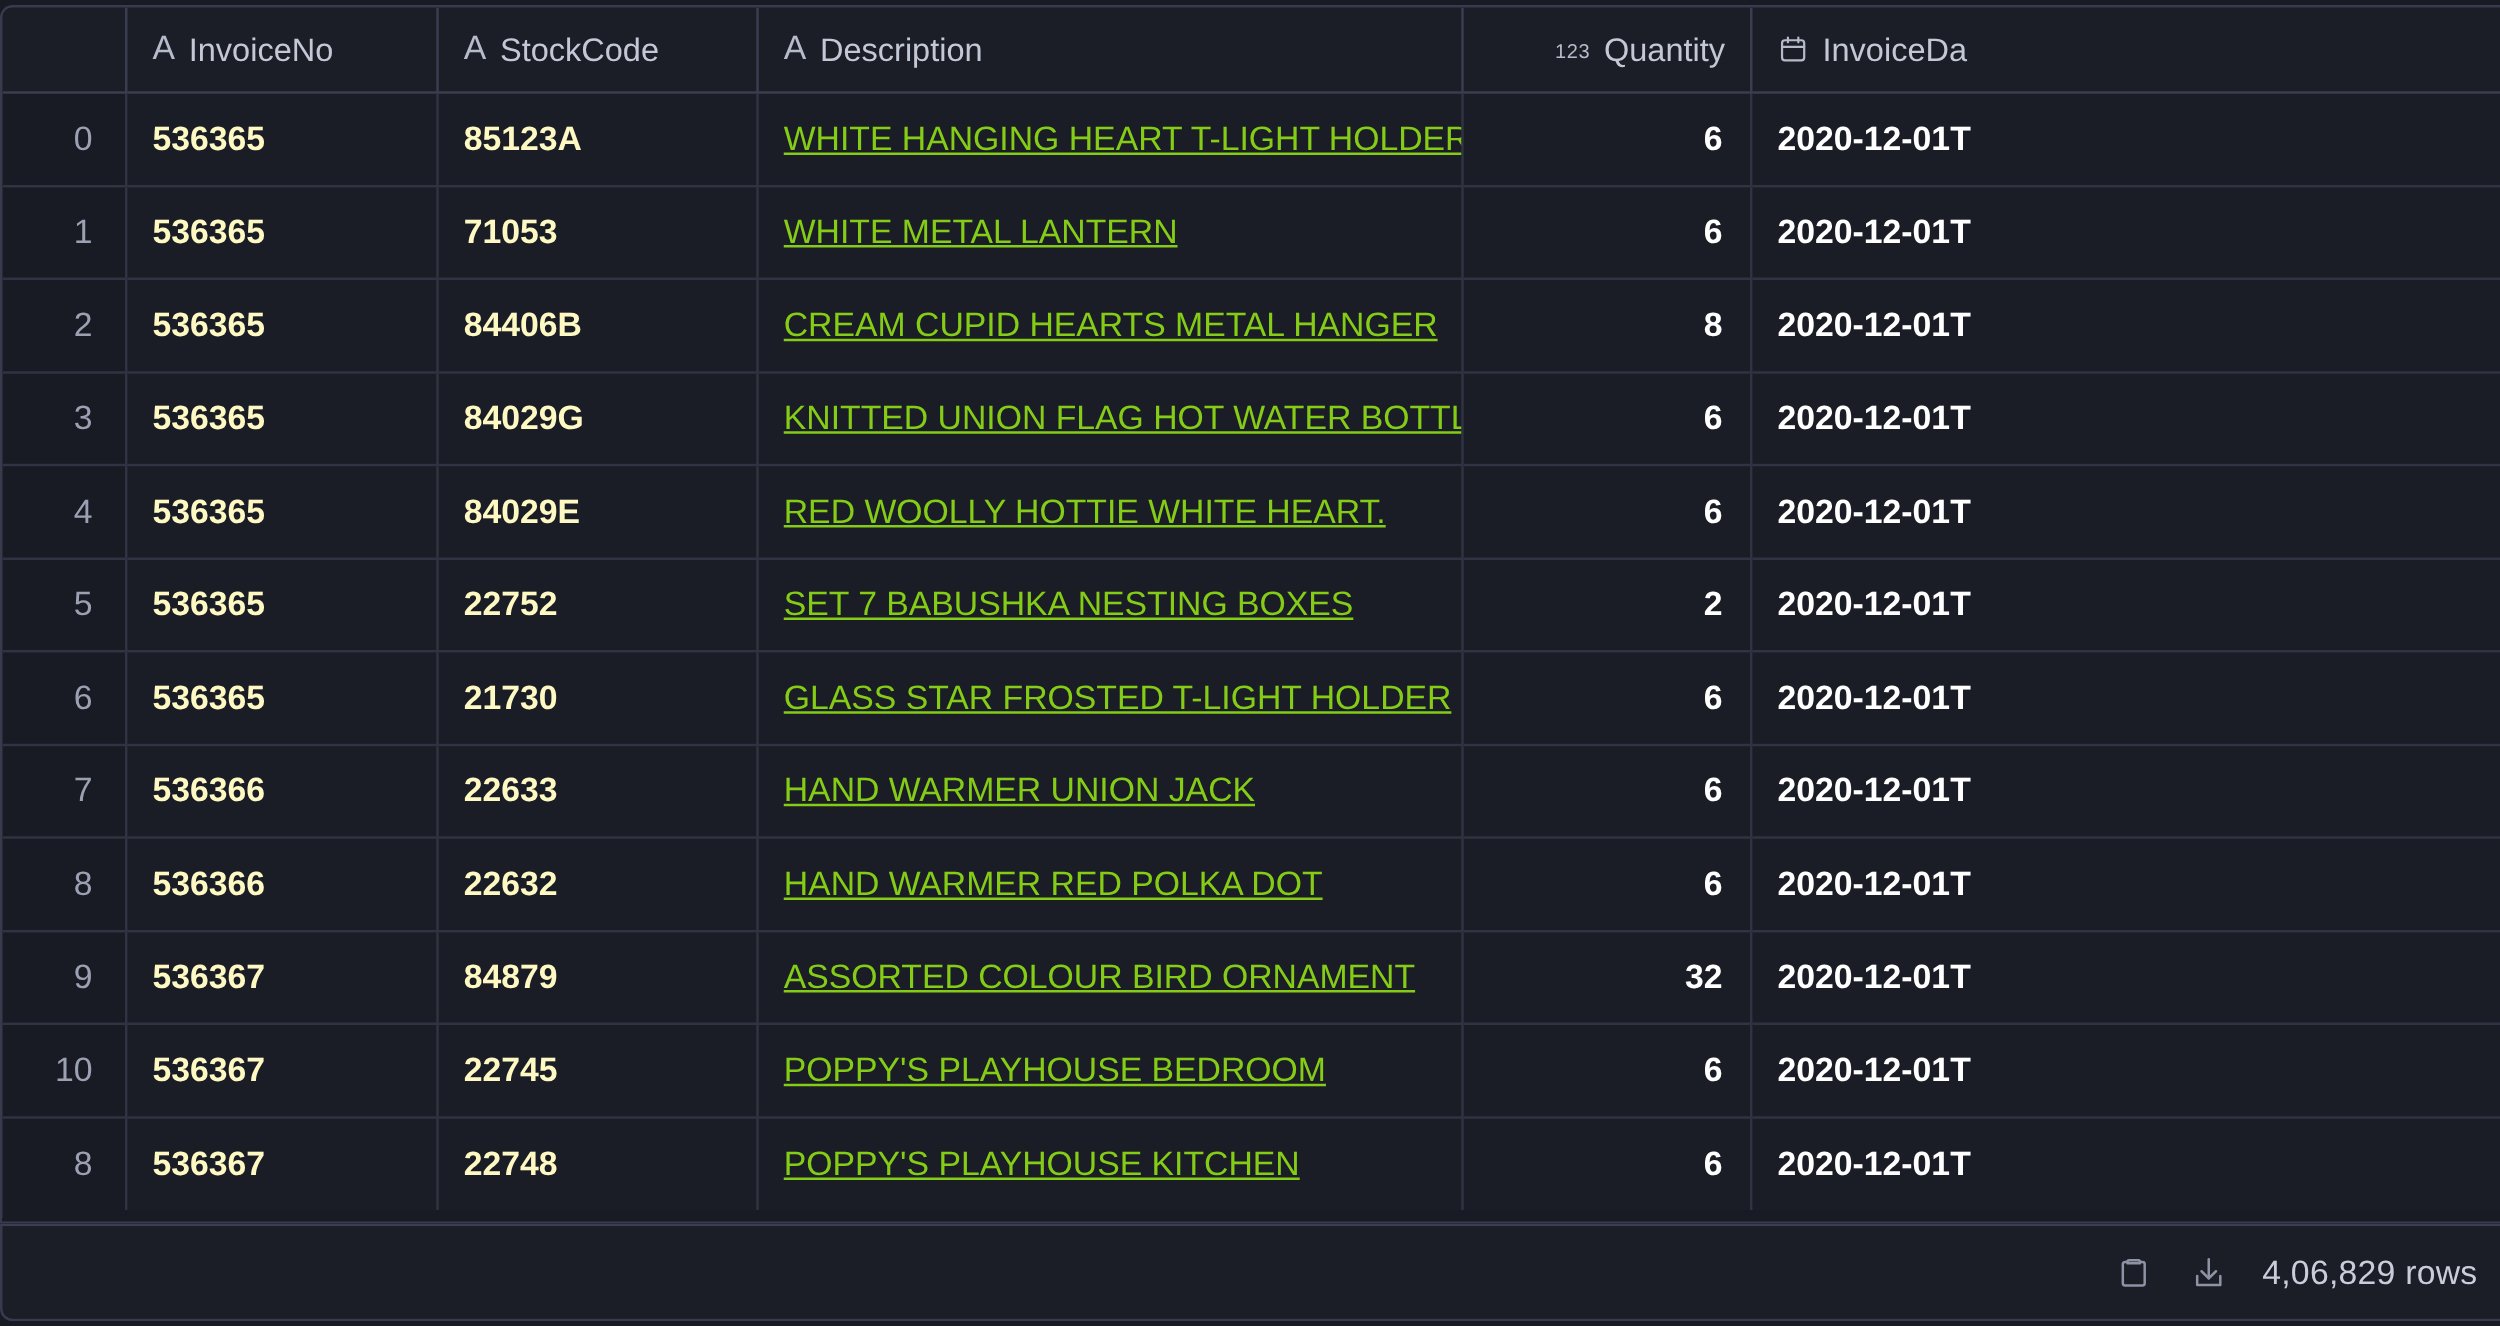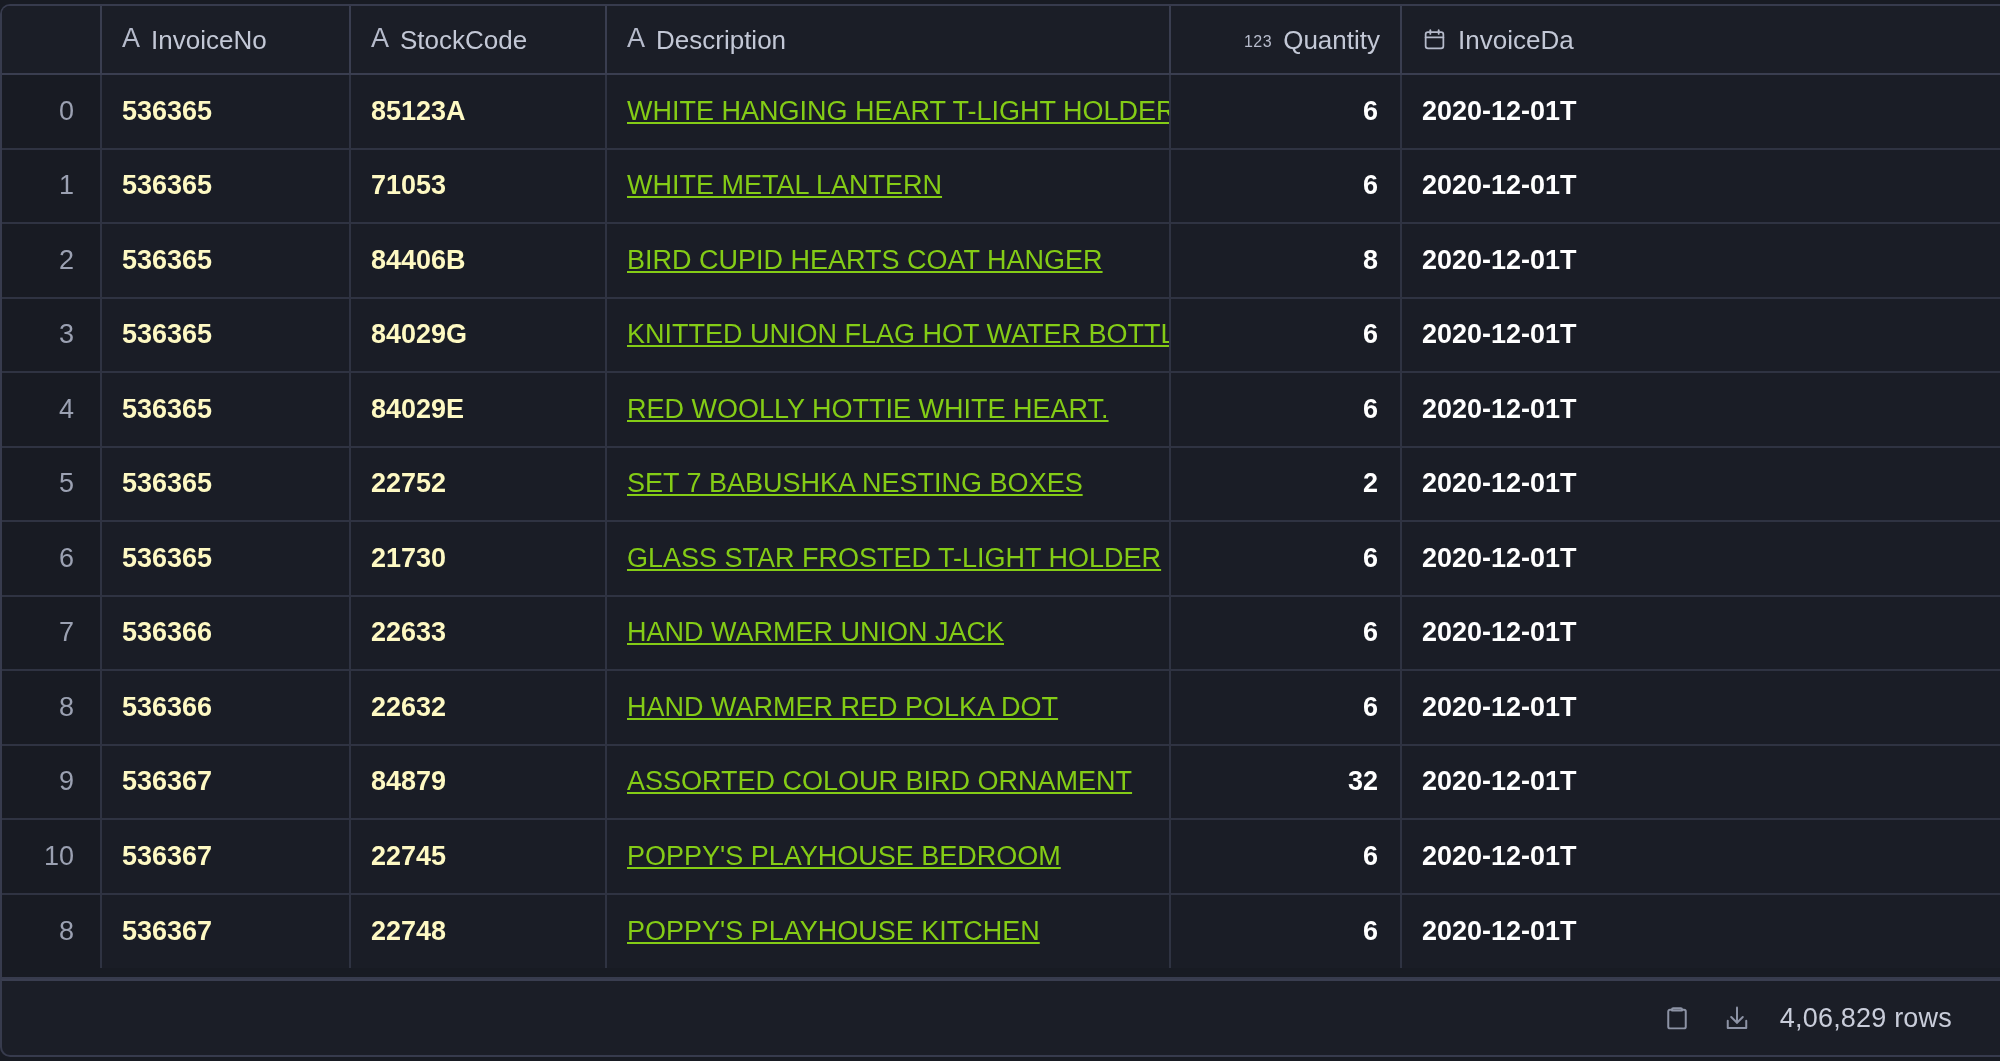--- a/index.html
+++ b/index.html
@@ -157,21 +157,21 @@
     height: 78px;
     box-sizing: border-box;
     background: #1b1e27;
     border-left: 2px solid #373b4d;
     border-top: 2px solid #3a3e50;
     border-bottom: 2px solid #373b4d;
     border-bottom-left-radius: 10px;
     display: flex;
     align-items: center;
     justify-content: flex-end;
-    padding-right: 48px;
+    padding-right: 18px;
     gap: 26px;
     text-align: center;
   }
   .foot-ico {
     display: inline-flex;
     align-items: center;
     justify-content: center;
     width: 34px;
     height: 34px;
     color: #8d93a5;
@@ -264,21 +264,21 @@
           <td class="strong">536365</td>
           <td class="strong">71053</td>
           <td class="plain">WHITE METAL LANTERN</td>
           <td class="numcell">6</td>
           <td class="datecell">2020-12-01T</td>
         </tr>
         <tr>
           <td class="rownum">2</td>
           <td class="strong">536365</td>
           <td class="strong">84406B</td>
-          <td class="plain">BIRD CUPID HEARTS COAT HANGER</td>
+          <td class="plain">CREAM CUPID HEARTS METAL HANGER</td>
           <td class="numcell">8</td>
           <td class="datecell">2020-12-01T</td>
         </tr>
         <tr>
           <td class="rownum">3</td>
           <td class="strong">536365</td>
           <td class="strong">84029G</td>
           <td class="plain">KNITTED UNION FLAG HOT WATER BOTTLE</td>
           <td class="numcell">6</td>
           <td class="datecell">2020-12-01T</td>

